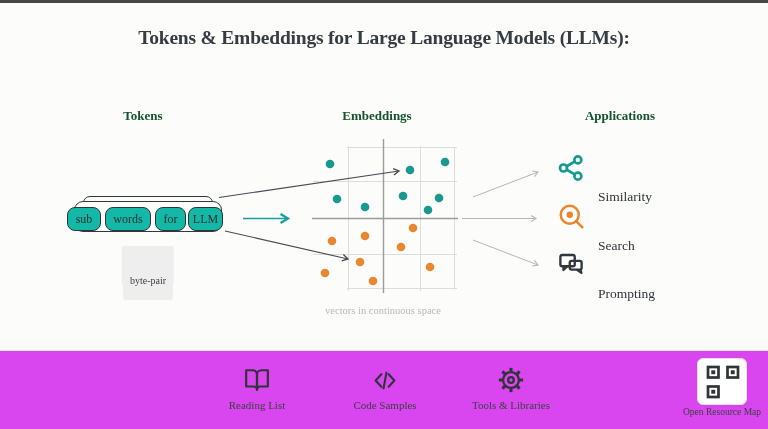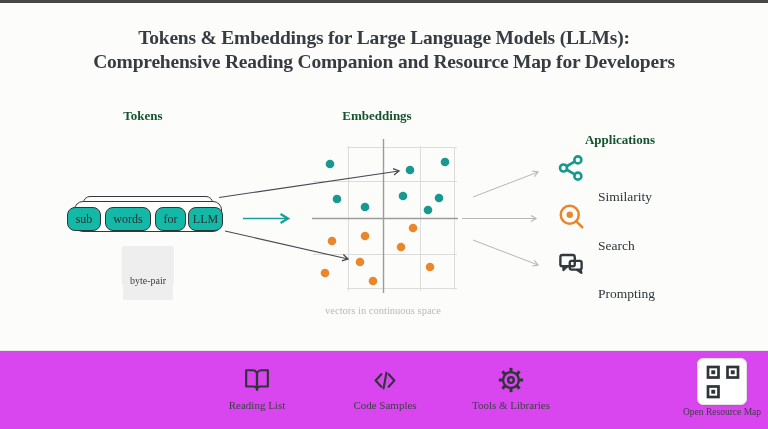--- a/index.html
+++ b/index.html
@@ -12,21 +12,21 @@
   .title{
     position:absolute;top:26px;left:0;right:0;text-align:center;
     font-size:19.5px;line-height:23.5px;font-weight:700;color:#363c42;letter-spacing:-0.2px;
   }
   .col-heading{
     position:absolute;top:108px;width:140px;text-align:center;
     font-size:13px;font-weight:700;color:#14532d;
   }
   .heading-tokens{left:73px;}
   .heading-embeddings{left:307px;}
-  .heading-applications{left:550px;margin-top:24px;}
+  .heading-applications{left:550px;}
 
   
   .stack-back{position:absolute;background:#fcfcfb;border:1.5px solid #33383c;box-sizing:border-box;}
   .stack-back-1{left:83px;top:196px;width:130px;height:15px;border-radius:7px;z-index:1;}
   .stack-back-2{left:74px;top:201px;width:148px;height:31px;border-radius:9px;z-index:2;}
   .token-box{
     position:absolute;top:207px;height:24px;box-sizing:border-box;
     background:#14b8a6;border:1.5px solid #2f3437;border-radius:8px;
     display:flex;align-items:center;justify-content:center;
     font-size:12px;color:#2b3033;z-index:3;
@@ -76,21 +76,20 @@
   }
 </style>
 </head>
 <body>
 
 <div class="stage">
   <div class="top-strip"></div>
 
   <div class="title">
     <div>Tokens &amp; Embeddings for Large Language Models (LLMs):</div>
-    <div>Comprehensive Reading Companion and Resource Map for Developers</div>
   </div>
 
   <div class="col-heading heading-tokens">Tokens</div>
   <div class="col-heading heading-embeddings">Embeddings</div>
   <div class="col-heading heading-applications">Applications</div>
 
   <div class="stack-back stack-back-1"></div>
   <div class="stack-back stack-back-2"></div>
   <div class="token-box token-sub">sub</div>
   <div class="token-box token-words">words</div>

